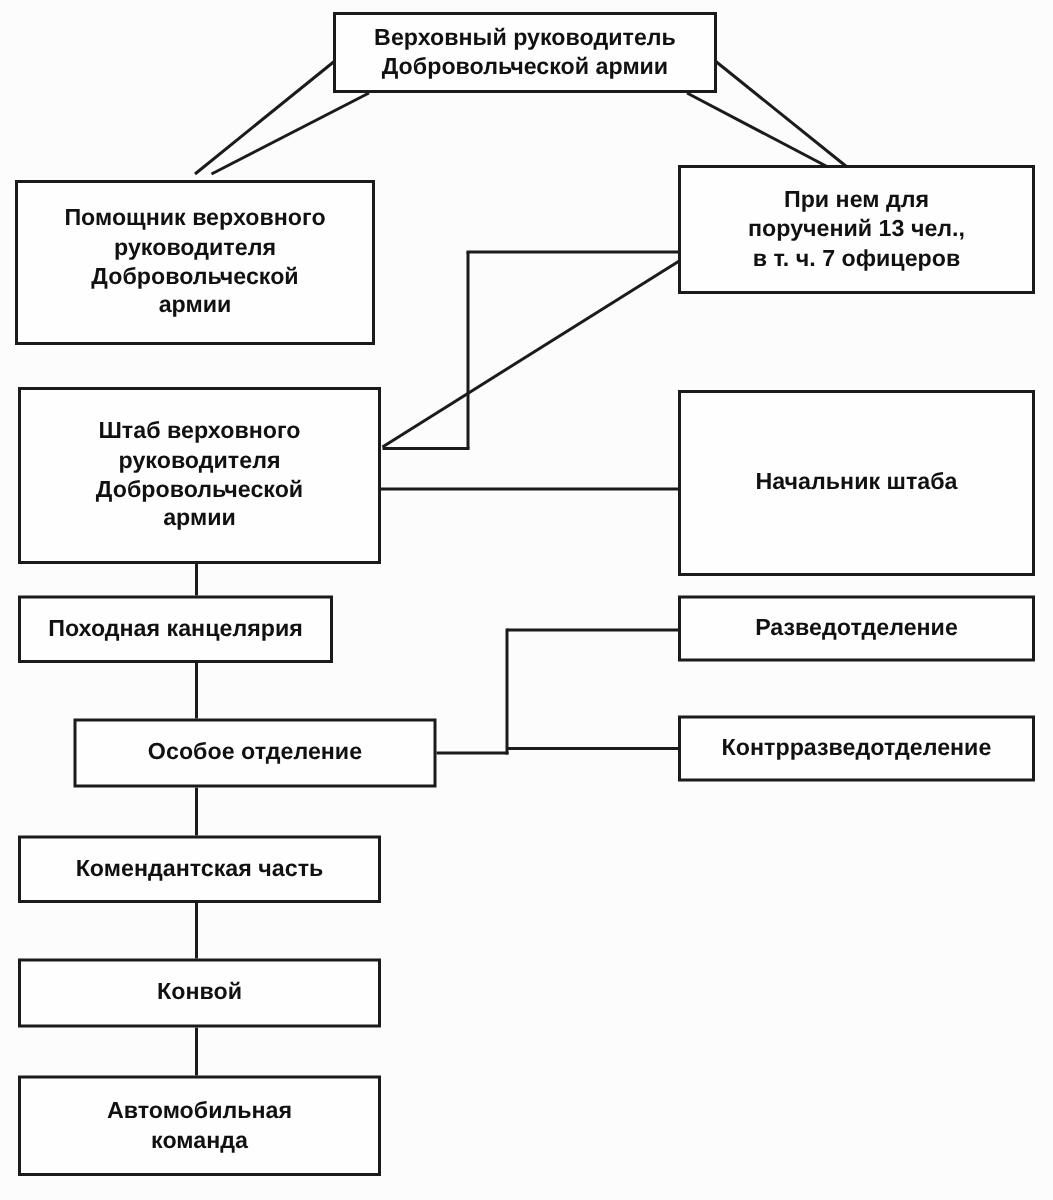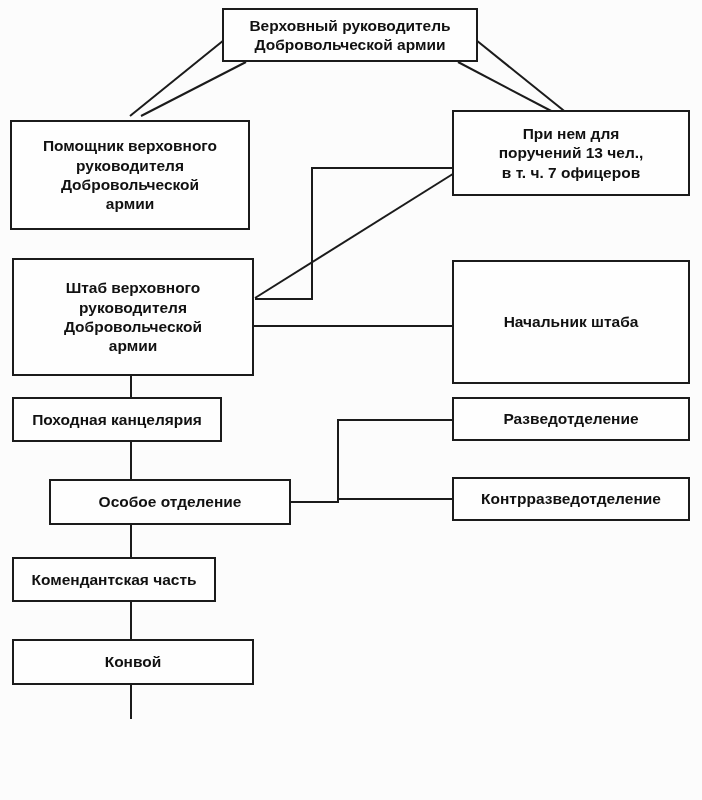--- a/index.html
+++ b/index.html
@@ -43,21 +43,21 @@
 
   .b-supreme      { left: 222px; top:   8px; width: 256px; height:  54px; }
   .b-assistant    { left:  10px; top: 96px; width: 240px; height: 110px; margin-top: 24px; }
   .b-aides        { left: 452px; top: 110px; width: 238px; height:  86px; }
   .b-staff        { left:  12px; top: 258px; width: 242px; height: 118px; }
   .b-chief        { left: 452px; top: 260px; width: 238px; height: 124px; }
   .b-chancellery  { left:  12px; top: 397px; width: 210px; height:  45px; }
   .b-recon        { left: 452px; top: 397px; width: 238px; height:  44px; }
   .b-special      { left:  12px; top: 479px; width: 242px; height:  46px; margin-left: 37px; }
   .b-counter      { left: 452px; top: 477px; width: 238px; height:  44px; text-align: center; }
-  .b-commandant   { left:  12px; top: 557px; width: 204px; height:  45px; }
+  .b-commandant   { left:  12px; top: 557px; width: 242px; height:  45px; }
   .b-convoy       { left:  12px; top: 639px; width: 242px; height:  46px; align-items: center; }
   .b-auto         { left:  12px; top: 717px; width: 242px; height:  67px; }
 </style>
 </head>
 <body>
 
 <div class="canvas">
 
   <svg class="lines" xmlns="http://www.w3.org/2000/svg" width="702" height="800">
 
@@ -133,14 +133,18 @@
   </div>
 
   <div class="box b-commandant">
     <span>Комендантская часть</span>
   </div>
 
   <div class="box b-convoy">
     <span>Конвой</span>
   </div>
 
+  <div class="box b-auto">
+    <span>Автомобильная
+команда</span>
+  </div>
 
 </div>
 
 </body></html>

